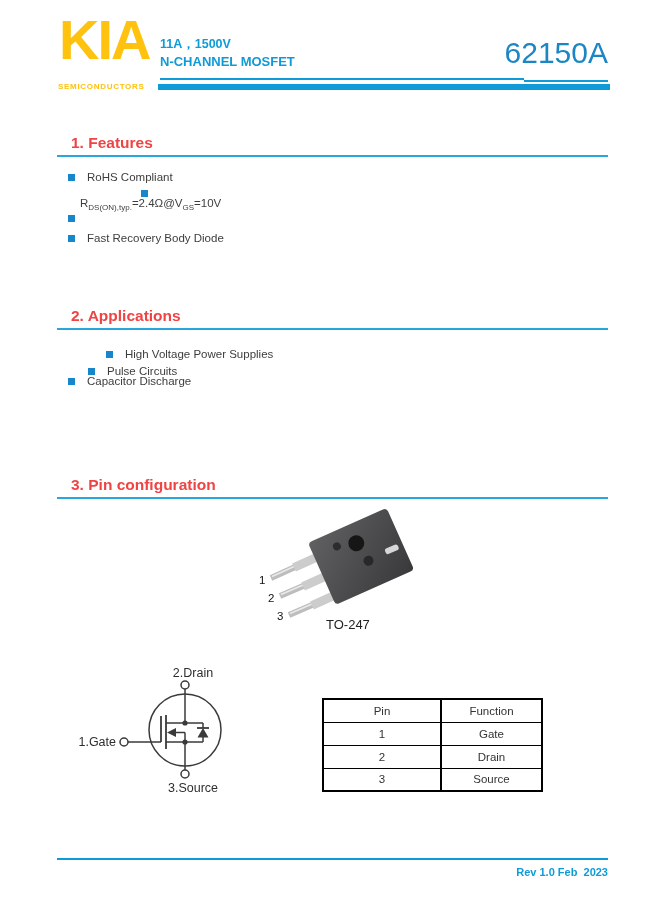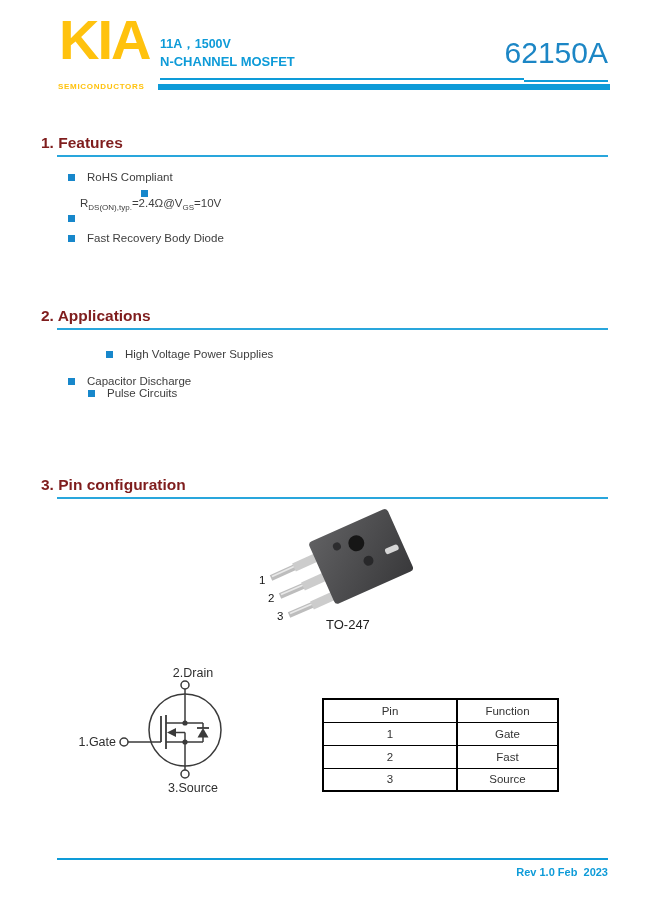--- a/index.html
+++ b/index.html
@@ -16,36 +16,36 @@
   .logo-sub { left:58px; top:82px; font-size:8px; font-weight:bold;
     color:#FFC20E; letter-spacing:0.7px; }
   .hdr-line1 { left:160px; top:36px; font-size:12.5px; font-weight:bold; color:#0E9BD8; }
   .hdr-line2 { left:160px; top:54px; font-size:13px; font-weight:bold; color:#0E9BD8; }
   .part-number { right:41px; top:38px; font-size:30px; color:#1C86C5; line-height:1; }
   .hdr-rule-thin-1 { left:160px; top:78px; width:364px; height:2px; background:#0E9BD8; }
   .hdr-rule-thin-2 { left:524px; top:80px; width:84px; height:2px; background:#0E9BD8; }
   .hdr-rule-thick { left:158px; top:84px; width:452px; height:6px; background:#0E9BD8; }
 
   
-  .sec-heading { left:41px; font-size:15.5px; font-weight:bold; color:#7f1d1d; }
+  .sec-heading { left:71px; font-size:15.5px; font-weight:bold; color:#ef4444; }
   .sec-rule { left:57px; width:551px; height:2px; background:#29A6DC; }
 
   
   .bullet-item { left:68px; height:14px; display:flex; align-items:center;text-align:center; }
   .bullet-sq { width:7px; height:7px; background:#1787CB; flex:0 0 auto; }
   .bullet-txt { margin-left:12px; font-size:11.5px; color:#3D3D3D; white-space:nowrap; }
   .bullet-txt sub { font-size:8px; }
 
   
   .pin-table { border-collapse:collapse; border:2px solid #000; background:#fff; }
   .pin-table th, .pin-table td {
     border:1px solid #000; height:23px; width:101px; font-weight:normal;
     font-size:11.5px; color:#333; text-align:center; vertical-align:middle;
   }
-  .pin-table th:first-child, .pin-table td:first-child { border-right:2px solid #000; width:134px; }
+  .pin-table th:first-child, .pin-table td:first-child { border-right:2px solid #000; width:118px; }
 
   
   .footer-rule { left:57px; top:858px; width:551px; height:2px; background:#0E9BD8; }
   .footer-page { left:57px; top:866px; width:530px; text-align:center;
     font-size:11px; font-weight:bold; color:#0E9BD8; }
   .footer-rev { right:41px; top:866px; font-size:11px; font-weight:bold;
     color:#0E9BD8; white-space:pre; }
 
   svg text { font-family:"Liberation Sans", sans-serif; }
 </style>
@@ -86,21 +86,21 @@
   <div class="abs sec-rule" style="top:328px;"></div>
 
   <div class="abs bullet-item" style="top:347px;padding-left:38px;">
     <span class="bullet-sq"></span>
     <span class="bullet-txt">High Voltage Power Supplies</span>
   </div>
   <div class="abs bullet-item" style="top:374px;">
     <span class="bullet-sq"></span>
     <span class="bullet-txt">Capacitor Discharge</span>
   </div>
-  <div class="abs bullet-item" style="top:386px;padding-left:20px;">
+  <div class="abs bullet-item" style="top:364px;padding-left:20px;">
     <span class="bullet-sq"></span>
     <span class="bullet-txt">Pulse Circuits</span>
   </div>
 
   <div class="abs sec-heading" style="top:476px;">3. Pin configuration</div>
   <div class="abs sec-rule" style="top:497px;"></div>
 
   <svg class="abs" style="left:250px; top:508px;" width="180" height="130" viewBox="0 0 180 130">
     <defs>
       <linearGradient id="bodyg" x1="0" y1="0" x2="1" y2="1">
@@ -177,21 +177,21 @@
         <tr>
       <th>Pin</th>
       <th>Function</th>
     </tr>
     <tr>
       <td>1</td>
       <td>Gate</td>
     </tr>
     <tr>
       <td>2</td>
-      <td>Fast</td>
+      <td>Drain</td>
     </tr>
     <tr>
       <td>3</td>
       <td>Source</td>
     </tr>
   </tbody>
     </table>
 
   <div class="abs footer-rule"></div>
   <div class="abs footer-rev">Rev 1.0 Feb  2023</div>

